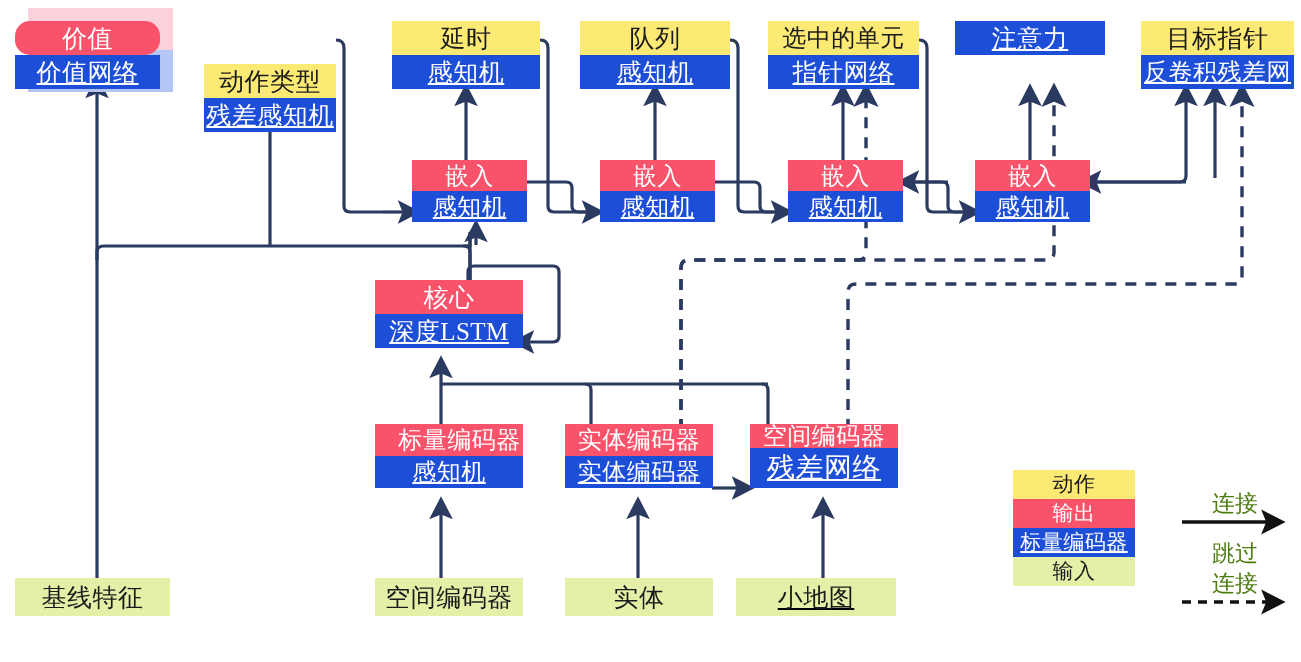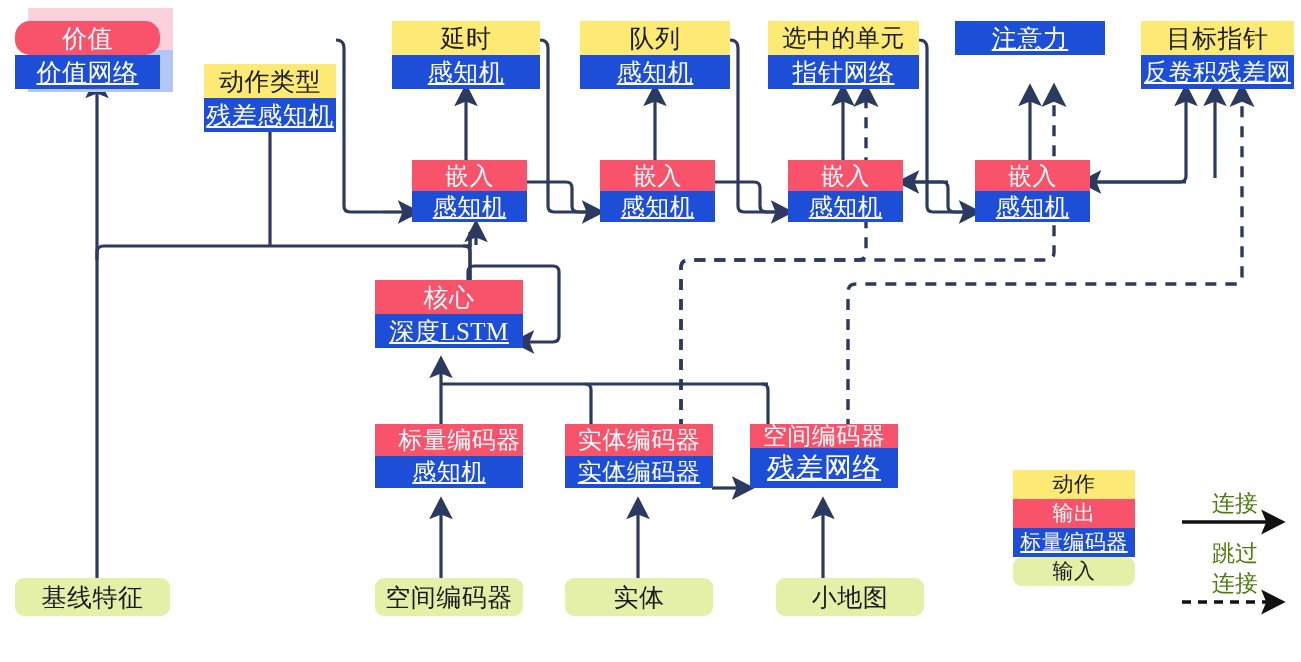--- a/index.html
+++ b/index.html
@@ -7,21 +7,21 @@
        font-family:"Liberation Serif","DejaVu Serif",serif;}
   #stage{position:absolute;left:0;top:0;width:1301px;height:662px;}
   svg#wires{position:absolute;left:0;top:0;width:1301px;height:662px;pointer-events:none;}
 
   .node{position:absolute;box-sizing:border-box;}
   .cell{box-sizing:border-box;display:flex;align-items:center;justify-content:center;
         line-height:1;white-space:nowrap;letter-spacing:.5px;}
   .c-action{background:#fdea74;color:#1a1a1a;}
   .c-output{background:#f9526b;color:#ffffff;}
   .c-net{background:#1d4ed8;color:#ffffff;text-decoration:underline;}
-  .c-input{background:#e4f0a8;color:#1a1a1a;border-radius:9px;}
+  .c-input{background:#e4f0a8;color:#1a1a1a;}
 
   .ghost{position:absolute;}
   .g-out{background:#fbd2dc;}
   .g-net{background:#b4c6f6;}
 
   .legend{position:absolute;left:1013px;top:470px;width:122px;}
   .legend .cell{height:29px;font-size:21px;}
 
   .legkey{position:absolute;left:1180px;}
   .legkey .lbl{position:absolute;white-space:nowrap;font-size:23px;color:#4d7c0f;
@@ -168,21 +168,21 @@
 
   <div class="node" style="left:15px;top:578px;width:155px;">
     <div class="cell c-input" style="height:38px;font-size:25px;">基线特征</div>
   </div>
   <div class="node" style="left:375px;top:578px;width:148px;">
     <div class="cell c-input" style="height:38px;font-size:25px;">空间编码器</div>
   </div>
   <div class="node" style="left:565px;top:578px;width:148px;">
     <div class="cell c-input" style="height:38px;font-size:25px;">实体</div>
   </div>
-  <div class="node" style="left:776px;top:578px;width:148px;">
+  <div class="node" style="left:736px;top:578px;width:160px;text-decoration:underline;">
     <div class="cell c-input" style="height:38px;font-size:25px;">小地图</div>
   </div>
 
   <div class="legend">
     <div class="cell c-action">动作</div>
     <div class="cell c-output">输出</div>
     <div class="cell c-net">标量编码器</div>
     <div class="cell c-input">输入</div>
   </div>
 

